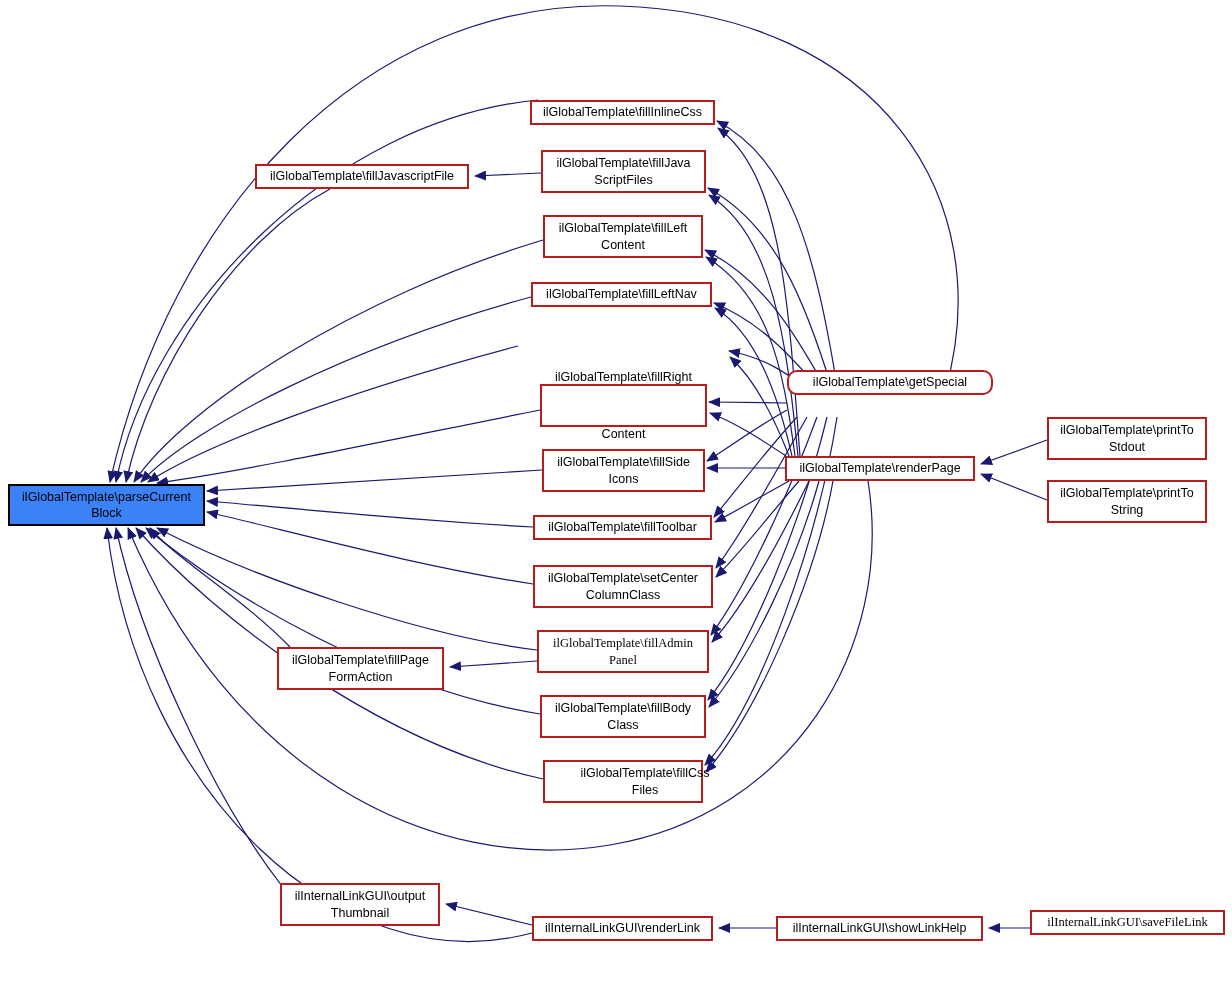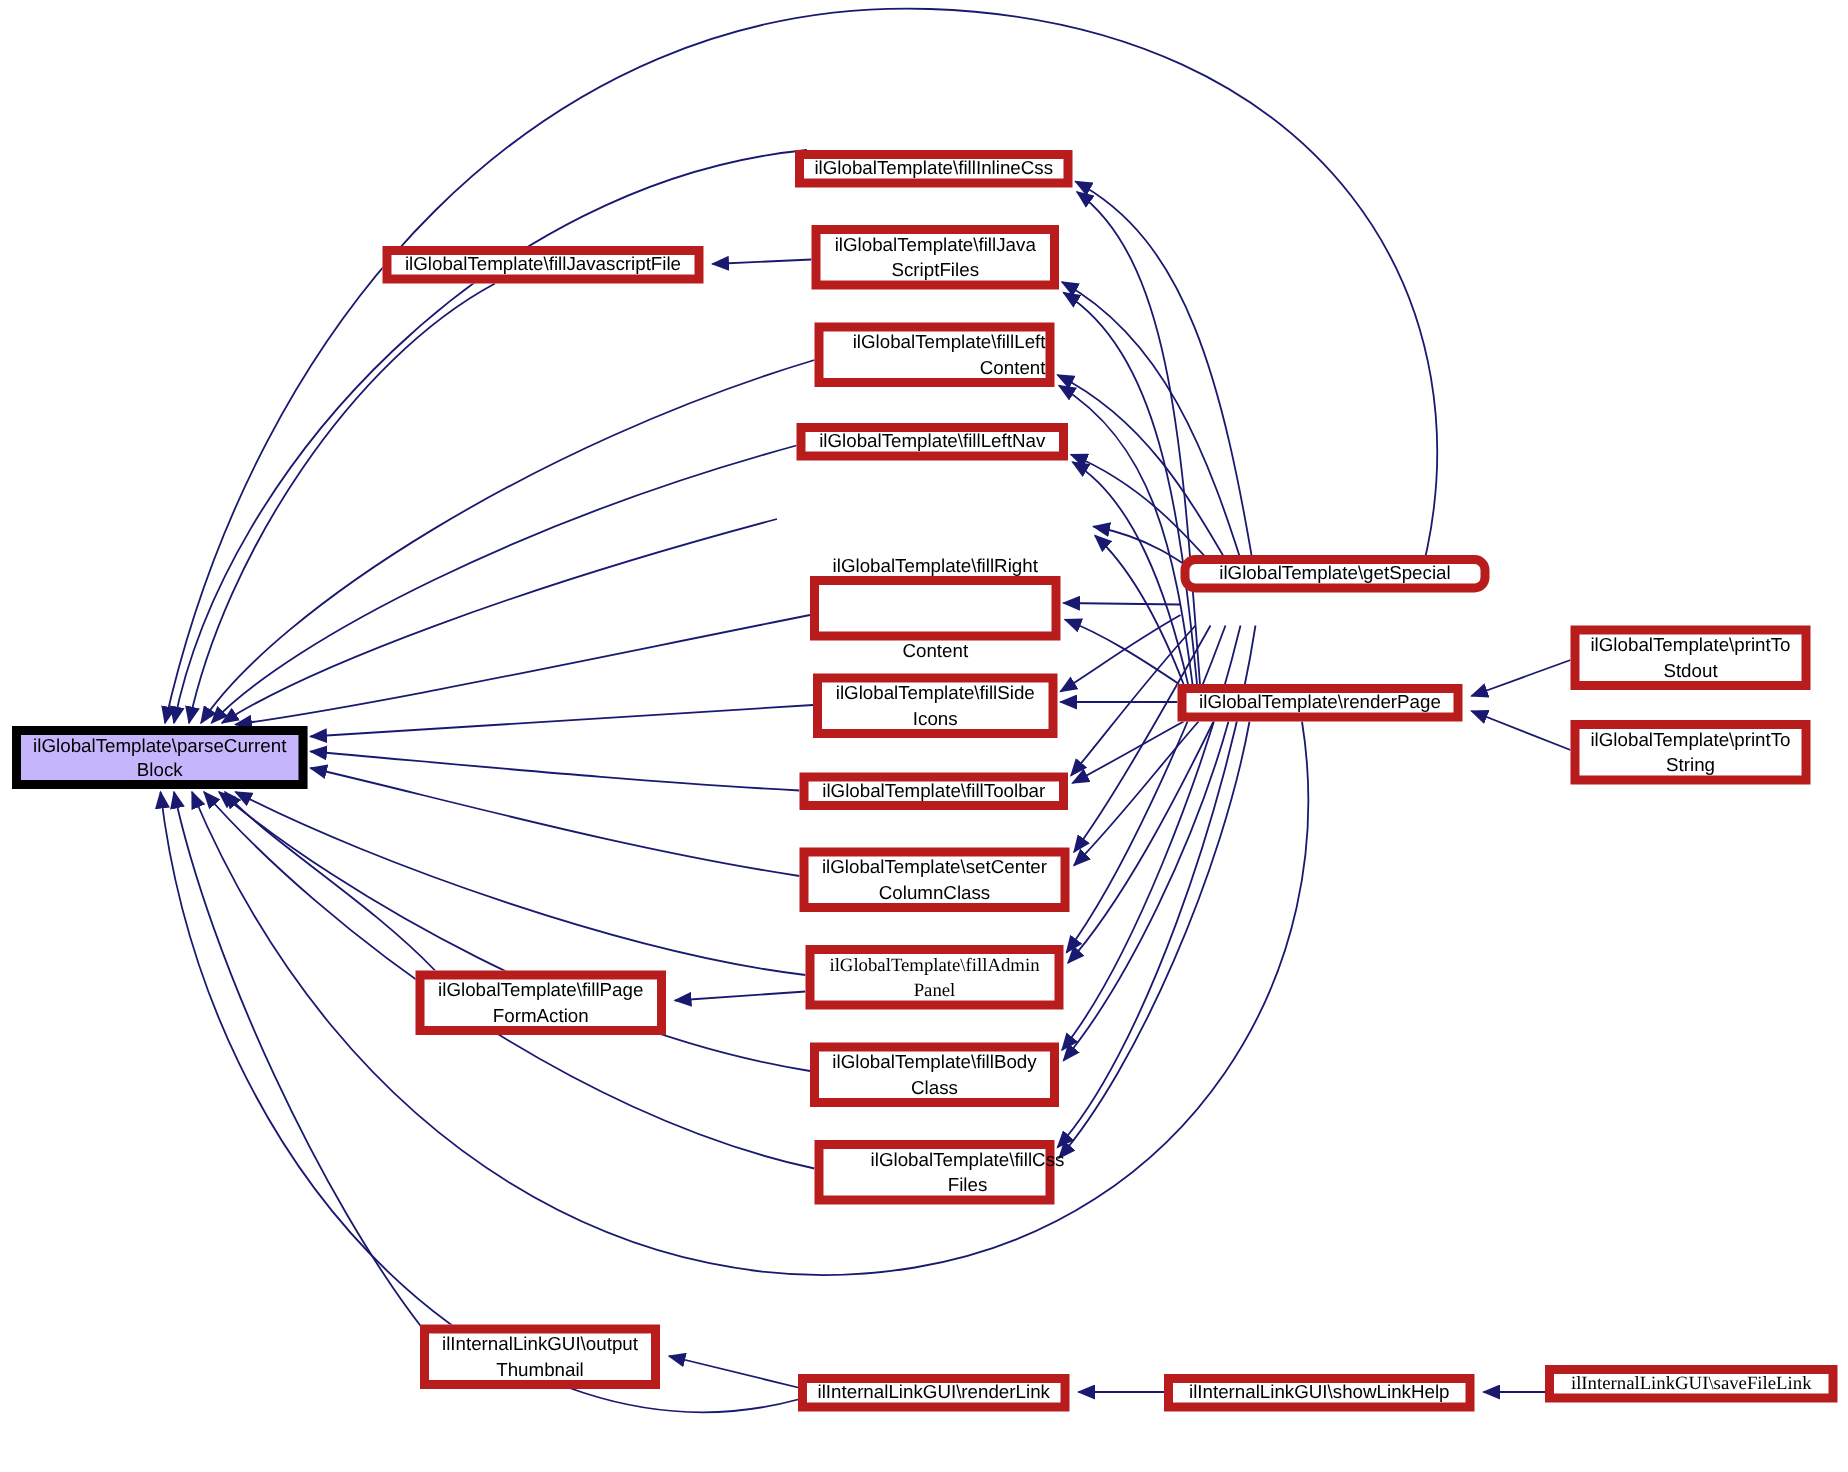--- a/index.html
+++ b/index.html
@@ -1,24 +1,24 @@
 <!DOCTYPE html>
 <html><head>
 <meta charset="utf-8">
 <style>
   html,body{margin:0;padding:0;background:#ffffff;}
   #canvas{position:relative;width:1232px;height:981px;background:#ffffff;overflow:hidden;
           font-family:"Liberation Sans", sans-serif;}
   #edge-layer{position:absolute;left:0;top:0;width:1232px;height:981px;}
   .edge{fill:none;stroke:#191970;stroke-width:1.2px;}
-  .node{position:absolute;box-sizing:border-box;background:#ffffff;border:6px solid #b91c1c;
+  .node{position:absolute;box-sizing:border-box;background:#ffffff;border:2px solid #b91c1c;
         display:flex;flex-direction:column;align-items:center;justify-content:center;
         font-size:12.5px;line-height:1.3;color:#000;text-align:center;white-space:nowrap;
         z-index:2;}
-  .node.main{background:#c4b5fd;border-color:#000000;}
+  .node.main{background:#3b82f6;border-color:#000000;}
   .nl{pointer-events:none;}
 </style>
 </head>
 <body>
 
 <div id="canvas">
   <svg id="edge-layer" width="1232" height="981" viewBox="0 0 1232 981" xmlns="http://www.w3.org/2000/svg">
     <defs>
       <marker id="arrow" viewBox="0 0 12 10" markerUnits="userSpaceOnUse" markerWidth="12" markerHeight="10" refX="11" refY="5" orient="auto">
         <path d="M0,0 L12,5 L0,10 z" fill="#191970"></path>
@@ -83,21 +83,21 @@
     <div class="node" style="left: 530px; top: 100px; width: 185px; height: 25px;">
       <div class="nl">ilGlobalTemplate\fillInlineCss</div>
     </div>
     <div class="node" style="left: 255px; top: 164px; width: 214px; height: 25px;">
       <div class="nl">ilGlobalTemplate\fillJavascriptFile</div>
     </div>
     <div class="node" style="left: 541px; top: 150px; width: 165px; height: 43px;">
       <div class="nl">ilGlobalTemplate\fillJava</div>
       <div class="nl">ScriptFiles</div>
     </div>
-    <div class="node" style="left: 543px; top: 215px; width: 160px; height: 43px; align-items: flex-end;">
+    <div class="node" style="left: 543px; top: 215px; width: 160px; height: 43px;">
       <div class="nl">ilGlobalTemplate\fillLeft</div>
       <div class="nl">Content</div>
     </div>
     <div class="node" style="left: 531px; top: 282px; width: 181px; height: 25px;">
       <div class="nl">ilGlobalTemplate\fillLeftNav</div>
     </div>
     <div class="node" style="left: 540px; top: 384px; width: 167px; height: 43px; gap: 40px;">
       <div class="nl">ilGlobalTemplate\fillRight</div>
       <div class="nl">Content</div>
     </div>

